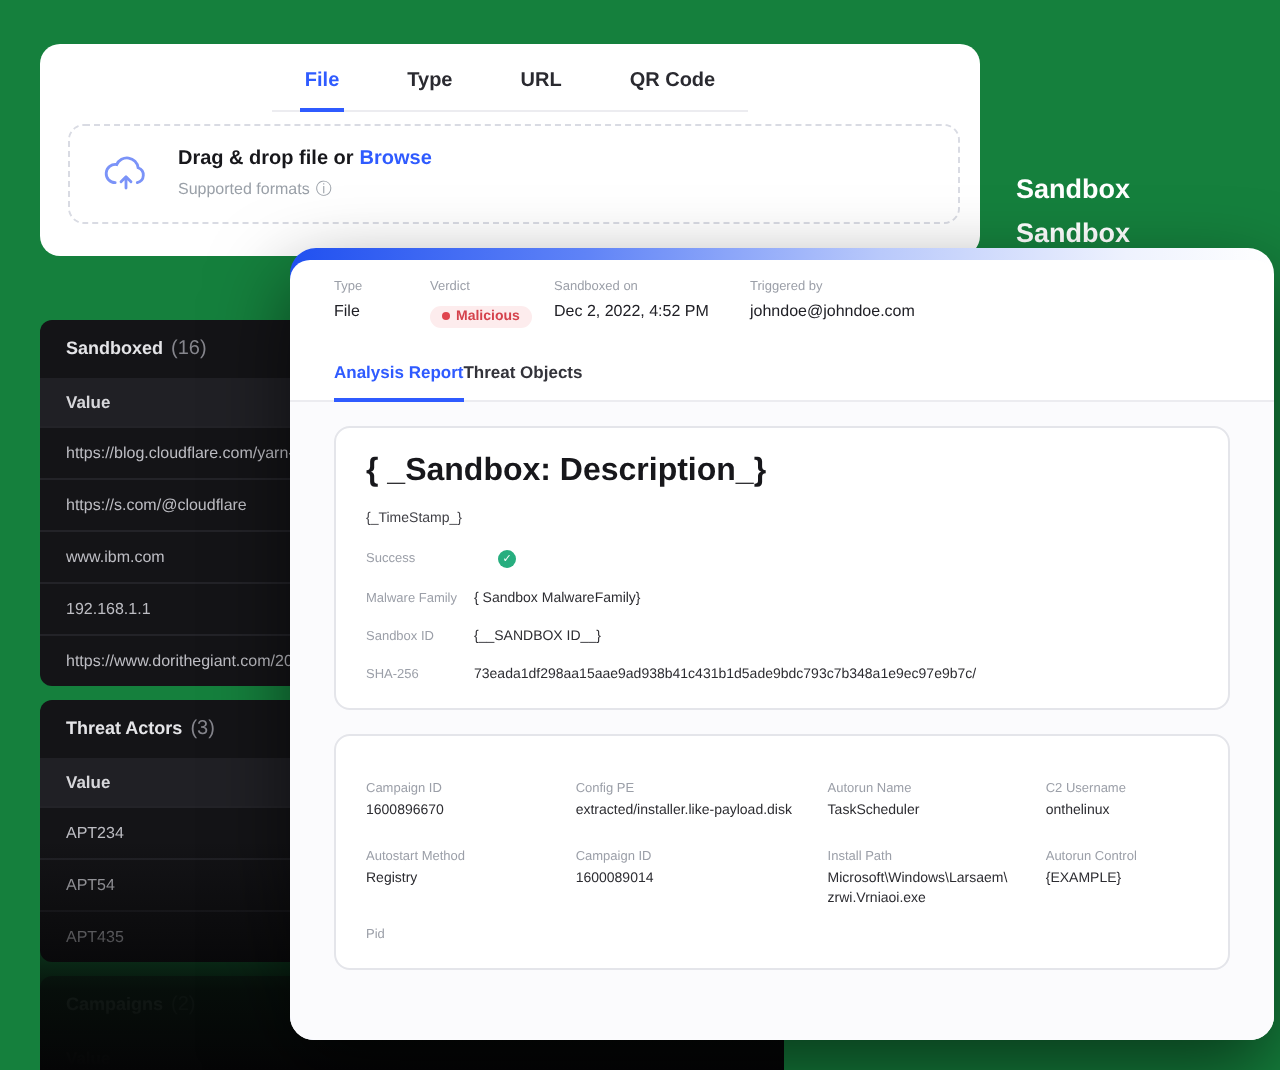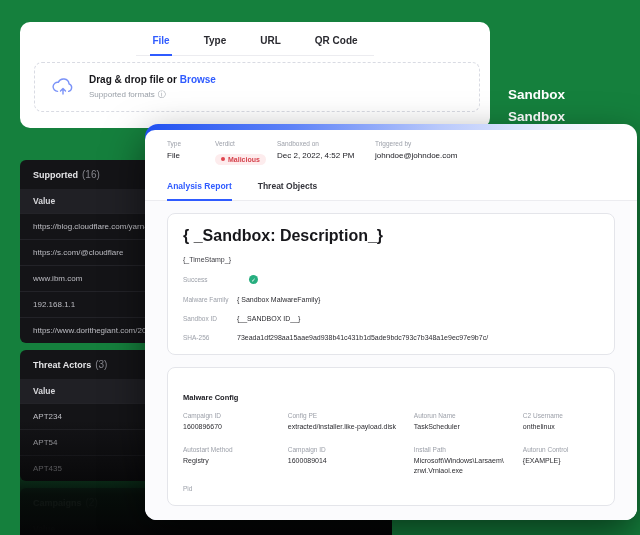--- a/index.html
+++ b/index.html
@@ -58,21 +58,21 @@
 
   .meta { display:flex; padding:10px 22px 8px; }
   .meta-item label { display:block; font-size:6.5px; color:#9b9fa8; }
   .meta-item .mval { font-size:8px; color:#202026; font-weight:500; margin-top:4px; }
   .mw1{width:48px;} .mw2{width:112px;} .mw3{width:62px;} .mw4{width:98px;} .mw5{flex:1;}
   .verdict-badge { display:inline-flex; align-items:center; gap:3px; margin-top:3px;
     background:#fdeced; color:#d5424c; font-size:7px; font-weight:600;
     padding:2px 6px; border-radius:8px; }
   .verdict-dot { width:4px; height:4px; border-radius:50%; background:#e0454f; }
 
-  .rtabs { display:flex; gap:26px; padding:0 22px; border-bottom:1px solid #ececf0; }
+  .rtabs { display:flex; padding:0 22px; border-bottom:1px solid #ececf0; }
   .rtab { font-size:8.5px; font-weight:600; color:#33333a; padding:8px 0 8px; cursor:pointer; }
   .rtab.active { color:#2f5bff; font-weight:700; border-bottom:2px solid #2f5bff; margin-bottom:-1px; }
 
   .rbody { padding:12px 22px 20px; background:#fbfbfd; height:100%; }
   .rcard { background:#fff; border:1px solid #e4e5ea; border-radius:8px; padding:13px 15px; }
   .rcard + .rcard { margin-top:12px; }
   .card-title { font-size:16px; font-weight:700; color:#17171b; }
 
   .drow { display:flex; align-items:center; margin-top:12px; }
   .dlabel { width:54px; flex-shrink:0; font-size:6.5px; color:#9b9fa8; }
@@ -121,21 +121,21 @@
 
   <div class="sandbox-label">
     <div>Sandbox</div>
     <div>Sandbox</div>
   </div>
 
   <div class="left-panel">
 
     <div class="lp-section">
       <div class="lp-header">
-        <span>Supported</span><span class="lp-count">(16)</span>
+        <span>Sandboxed</span><span class="lp-count">(16)</span>
       </div>
       <div class="lp-subheader">Value</div>
       <div class="lp-row">https://blog.cloudflare.com/yarn-test-</div>
       <div class="lp-row">https://s.com/@cloudflare</div>
       <div class="lp-row">www.ibm.com</div>
       <div class="lp-row">192.168.1.1</div>
       <div class="lp-row">https://www.dorithegiant.com/2014/05/w-</div>
     </div>
 
     <div class="lp-section">
@@ -206,21 +206,20 @@
             <span class="dlabel">Sandbox ID</span>
             <span class="dvalue">{__SANDBOX ID__}</span>
           </div>
           <div class="drow">
             <span class="dlabel">SHA-256</span>
             <span class="dvalue">73eada1df298aa15aae9ad938b41c431b1d5ade9bdc793c7b348a1e9ec97e9b7c/</span>
           </div>
         </div>
 
         <div class="rcard">
-          <div class="subhead">Malware Config</div>
 
           <div class="cgrid">
             <div class="cfield">
               <label>Campaign ID</label>
               <div class="cval">1600896670</div>
             </div>
             <div class="cfield">
               <label>Config PE</label>
               <div class="cval">extracted/installer.like-payload.disk</div>
             </div>

